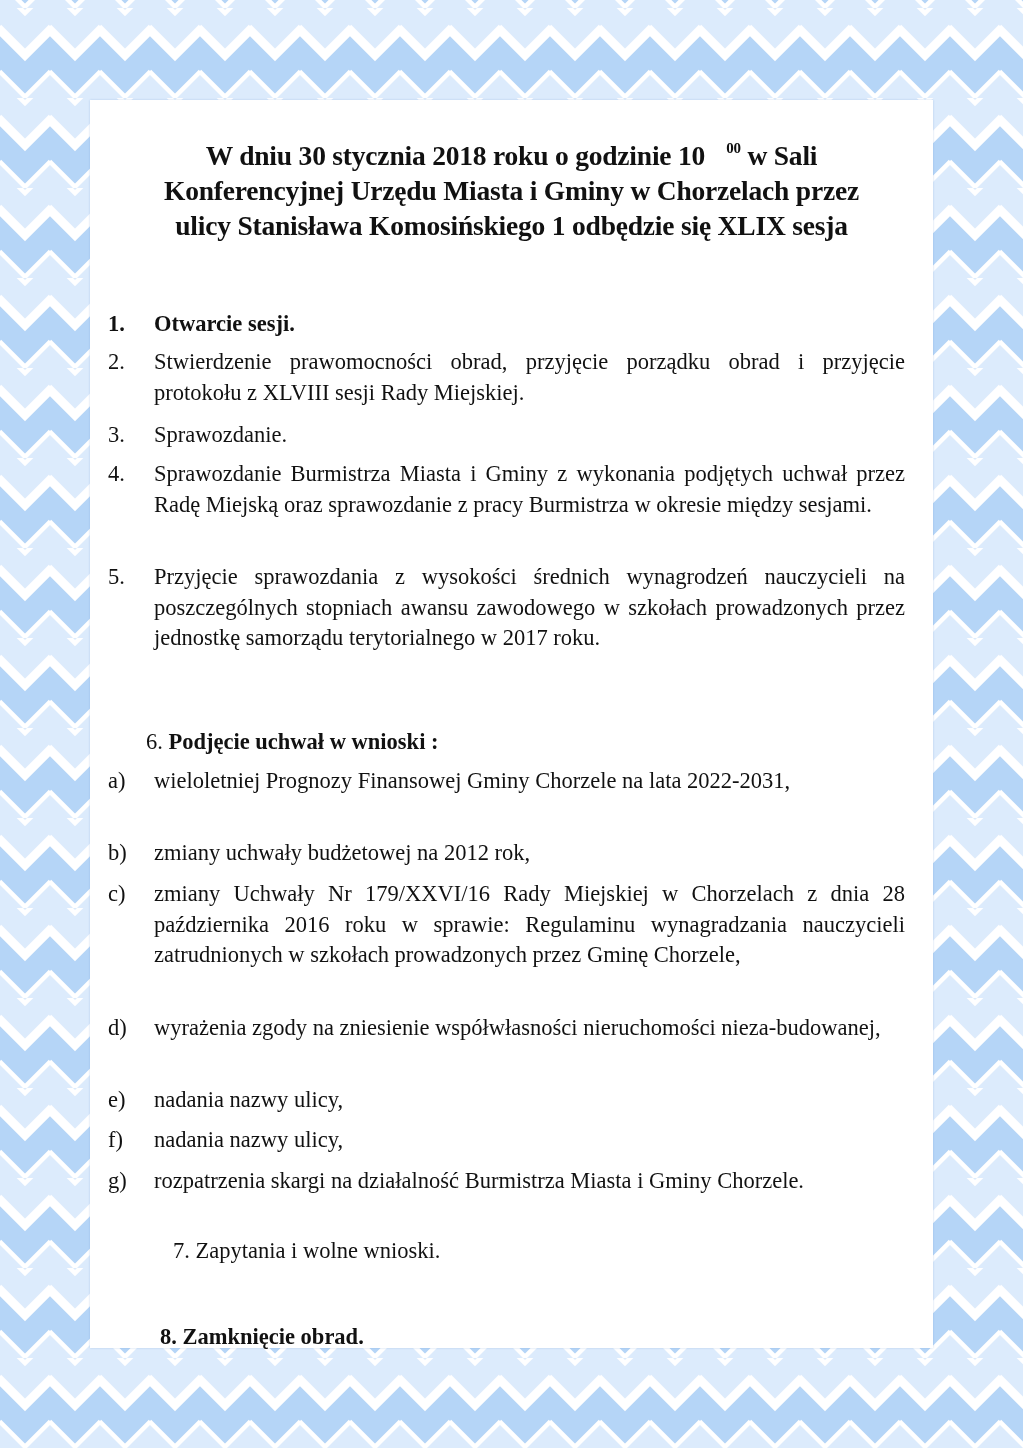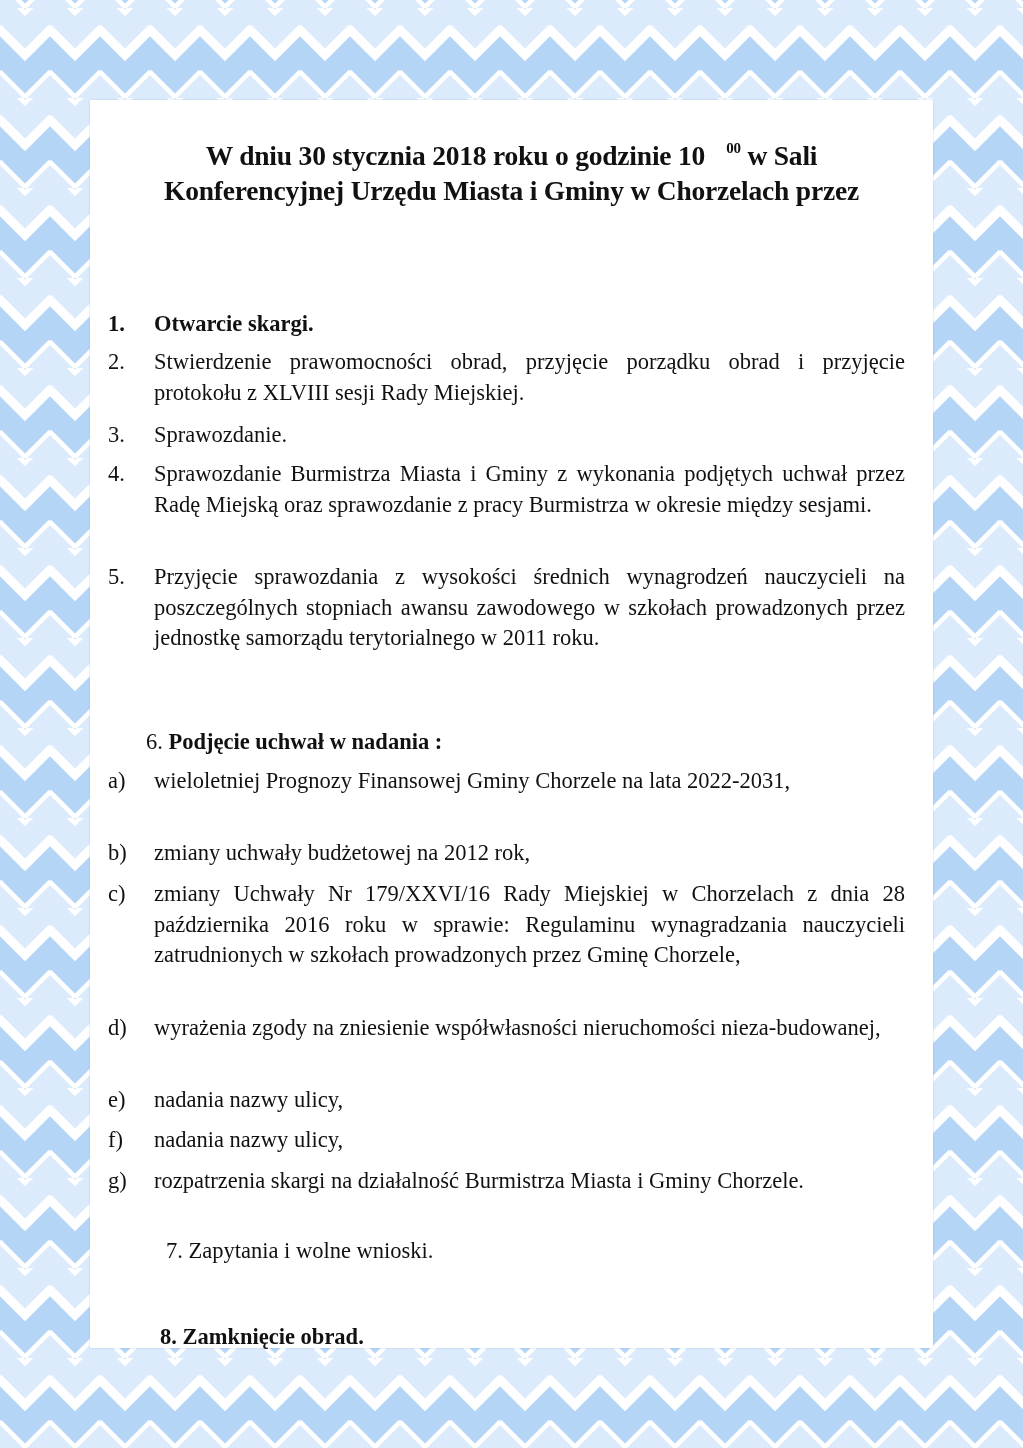--- a/index.html
+++ b/index.html
@@ -47,47 +47,48 @@
       <polygon points="0,-23 25,2 50,-23 50,0 0,0" fill="#dcebfc"></polygon>
     </pattern>
   </defs>
   <rect x="0" y="0" width="1023" height="1448" fill="url(#chev)"></rect>
 </svg>
 
 <div class="page-card">
   <div class="heading">
     <div><span>W dniu 30 stycznia 2018 roku o godzinie 10</span><sup>00</sup><span> w Sali</span></div>
     <div>Konferencyjnej Urzędu Miasta i Gminy w Chorzelach przez</div>
+    <div>ulicy  Stanisława  Komosińskiego 1 odbędzie się XLIX sesja</div>
   </div>
 
   <div class="agenda">
     <div class="item bold" style="top:209px">
       <span class="num">1.</span>
-      <span class="txt">Otwarcie skargi.</span>
+      <span class="txt">Otwarcie sesji.</span>
     </div>
     <div class="item" style="top:247px">
       <span class="num">2.</span>
       <span class="txt">Stwierdzenie prawomocności obrad, przyjęcie porządku obrad i przyjęcie  protokołu z XLVIII  sesji Rady Miejskiej.</span>
     </div>
     <div class="item" style="top:320px">
       <span class="num">3.</span>
       <span class="txt">Sprawozdanie.</span>
     </div>
     <div class="item" style="top:359px">
       <span class="num">4.</span>
       <span class="txt">Sprawozdanie Burmistrza Miasta i Gminy z wykonania podjętych uchwał przez Radę Miejską oraz sprawozdanie z pracy Burmistrza w okresie między sesjami.</span>
     </div>
     <div class="item" style="top:462px">
       <span class="num">5.</span>
-      <span class="txt">Przyjęcie sprawozdania z wysokości średnich wynagrodzeń nauczycieli na poszczególnych stopniach awansu zawodowego w szkołach prowadzonych przez jednostkę samorządu terytorialnego w 2011 roku.</span>
+      <span class="txt">Przyjęcie sprawozdania z wysokości średnich wynagrodzeń nauczycieli na poszczególnych stopniach awansu zawodowego w szkołach prowadzonych przez jednostkę samorządu terytorialnego w 2017 roku.</span>
     </div>
 
     <div class="inline-item" style="left:56px; top:627px">
       <span>6.</span>
-      <span class="bold">Podjęcie uchwał w nadania :</span>
+      <span class="bold">Podjęcie uchwał w wnioski :</span>
     </div>
 
     <div class="item" style="top:666px">
       <span class="num">a)</span>
       <span class="txt">wieloletniej Prognozy Finansowej Gminy Chorzele na lata 2022-2031,</span>
     </div>
     <div class="item" style="top:738px">
       <span class="num">b)</span>
       <span class="txt">zmiany uchwały budżetowej na 2012 rok,</span>
     </div>
@@ -105,21 +106,21 @@
     </div>
     <div class="item" style="top:1025px">
       <span class="num">f)</span>
       <span class="txt">nadania nazwy ulicy,</span>
     </div>
     <div class="item" style="top:1066px">
       <span class="num">g)</span>
       <span class="txt">rozpatrzenia  skargi na działalność Burmistrza Miasta i Gminy Chorzele.</span>
     </div>
 
-    <div class="inline-item" style="left:76px; top:1136px">
+    <div class="inline-item" style="left:83px; top:1136px">
       <span>7.</span>
       <span>Zapytania i wolne wnioski.</span>
     </div>
     <div class="inline-item bold" style="left:70px; top:1222px">
       <span>8.</span>
       <span>Zamknięcie obrad.</span>
     </div>
   </div>
 </div>
 

